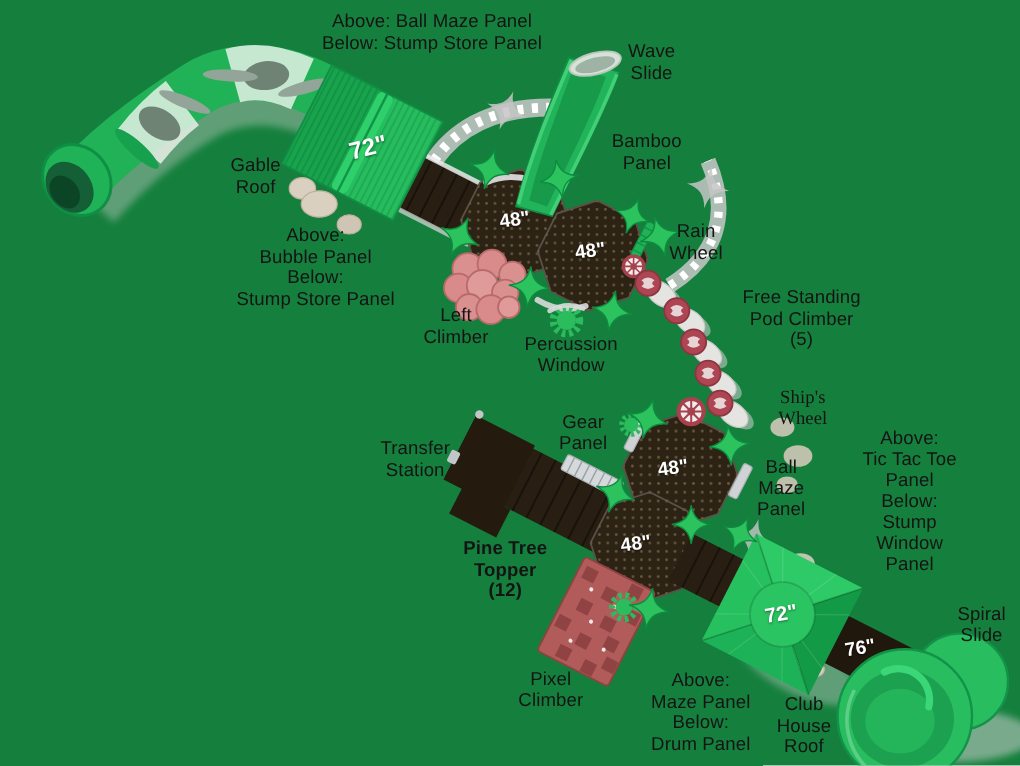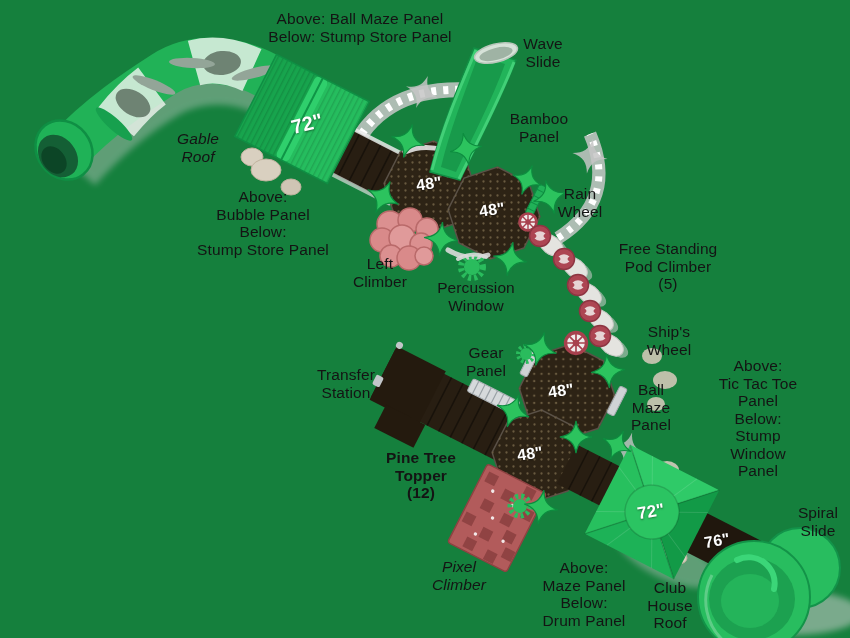--- a/index.html
+++ b/index.html
@@ -273,56 +273,56 @@
     <use href="#starshape" transform="translate(576,437) rotate(0) scale(0.95)"></use>
     <use href="#starshape" transform="translate(617,445) rotate(25) scale(0.9)"></use>
     <use href="#starshape" transform="translate(541,507) rotate(10)"></use>
   </g>
 </svg>
 
   <div class="lbl" style="left:360px; top:27px;">Above: Ball Maze Panel
 Below: Stump Store Panel</div>
   <div class="lbl" style="left:543px; top:52px;">Wave
 Slide</div>
-  <div class="lbl" style="left:198px; top:147px;font-style:italic;">Gable
+  <div class="lbl" style="left:213px; top:147px;">Gable
 Roof</div>
   <div class="lbl" style="left:539px; top:127px;">Bamboo
 Panel</div>
   <div class="lbl" style="left:580px; top:202px;">Rain
 Wheel</div>
   <div class="lbl" style="left:263px; top:223px;">Above:
 Bubble Panel
 Below:
 Stump Store Panel</div>
   <div class="lbl" style="left:380px; top:272px;">Left
 Climber</div>
   <div class="lbl" style="left:476px; top:296px;">Percussion
 Window</div>
   <div class="lbl" style="left:668px; top:266px;">Free Standing
 Pod Climber
 (5)</div>
-  <div class="lbl" style="left:669px; top:340px;">Ship's
+  <div class="lbl" style="left:669px; top:340px;font-family:Liberation Serif, serif;">Ship's
 Wheel</div>
   <div class="lbl" style="left:486px; top:361px;">Gear
 Panel</div>
   <div class="lbl" style="left:346px; top:383px;">Transfer
 Station</div>
   <div class="lbl" style="left:651px; top:407px;">Ball
 Maze
 Panel</div>
   <div class="lbl" style="left:758px; top:418px;">Above:
 Tic Tac Toe
 Panel
 Below:
 Stump Window
 Panel</div>
   <div class="lbl" style="left:421px; top:475px;font-weight:bold;">Pine Tree
 Topper
 (12)</div>
-  <div class="lbl" style="left:459px; top:575px;font-style:italic;">Pixel
+  <div class="lbl" style="left:459px; top:575px;">Pixel
 Climber</div>
   <div class="lbl" style="left:584px; top:594px;">Above:
 Maze Panel
 Below:
 Drum Panel</div>
   <div class="lbl" style="left:670px; top:605px;text-align:center;">Club
 House
 Roof</div>
   <div class="lbl" style="left:818px; top:521px;">Spiral
 Slide</div>

